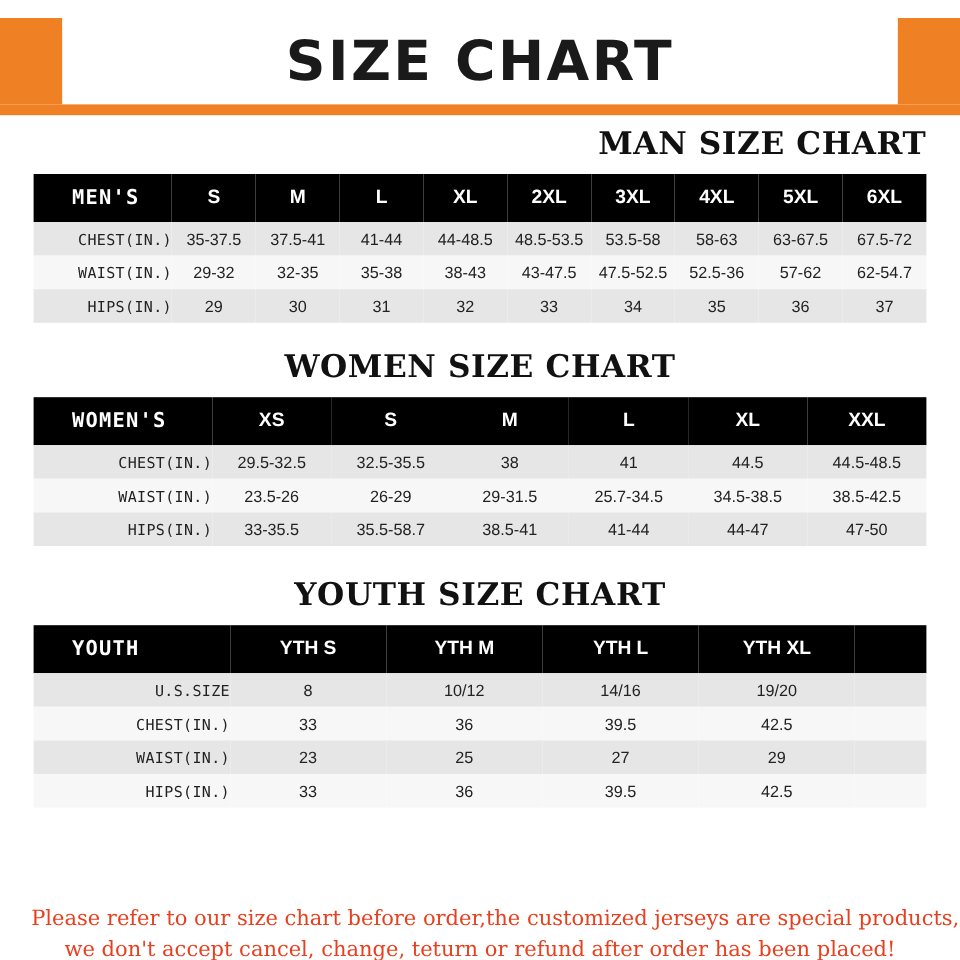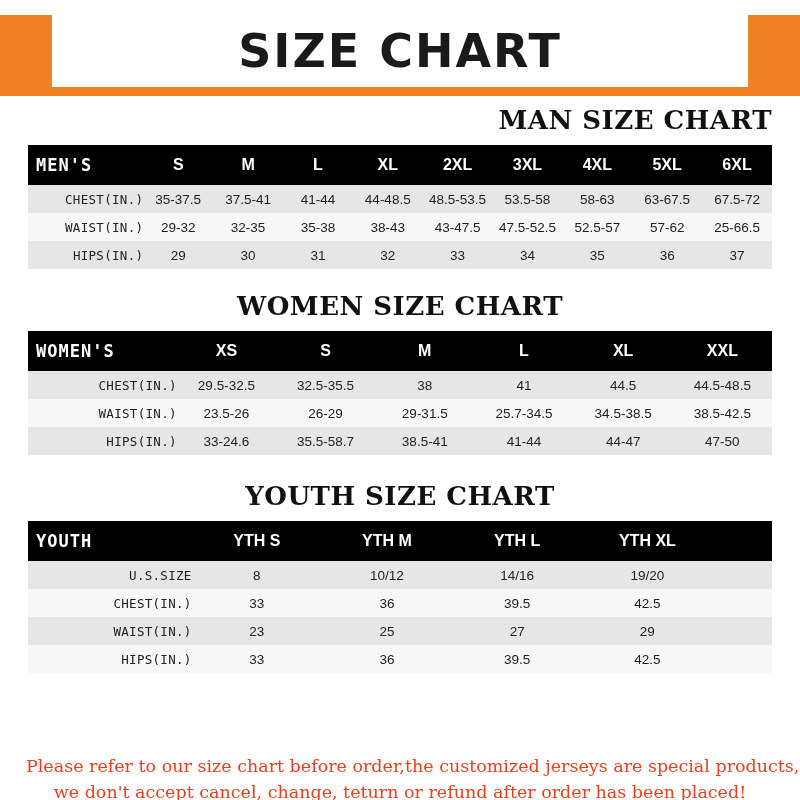--- a/index.html
+++ b/index.html
@@ -97,21 +97,21 @@
     color: #ffffff;
     height: 40px;
     font-weight: bold;
     font-size: 16px;
   }
   thead th.rowlabel {
     font-family: "DejaVu Sans Mono", monospace;
     font-size: 17px;
     letter-spacing: 1px;
     text-align: left;
-    padding-left: 8px;
+    padding-left: 32px;
   }
   tbody tr.odd td { background: #e6e6e6; }
   tbody tr.even td { background: #f7f7f7; }
   tbody td.rowlabel {
     font-family: "DejaVu Sans Mono", monospace;
     font-size: 12.5px;
     letter-spacing: 0.3px;
     text-align: right;
   }
 
@@ -192,23 +192,23 @@
           <td>67.5-72</td>
         </tr>
         <tr class="even">
           <td class="rowlabel">WAIST(IN.)</td>
           <td>29-32</td>
           <td>32-35</td>
           <td>35-38</td>
           <td>38-43</td>
           <td>43-47.5</td>
           <td>47.5-52.5</td>
-          <td>52.5-57</td>
+          <td>52.5-36</td>
           <td>57-62</td>
-          <td>25-66.5</td>
+          <td>62-54.7</td>
         </tr>
         <tr class="odd">
           <td class="rowlabel">HIPS(IN.)</td>
           <td>29</td>
           <td>30</td>
           <td>31</td>
           <td>32</td>
           <td>33</td>
           <td>34</td>
           <td>35</td>
@@ -254,21 +254,21 @@
           <td class="rowlabel">WAIST(IN.)</td>
           <td>23.5-26</td>
           <td>26-29</td>
           <td>29-31.5</td>
           <td>25.7-34.5</td>
           <td>34.5-38.5</td>
           <td>38.5-42.5</td>
         </tr>
         <tr class="odd">
           <td class="rowlabel">HIPS(IN.)</td>
-          <td>33-24.6</td>
+          <td>33-35.5</td>
           <td>35.5-58.7</td>
           <td>38.5-41</td>
           <td>41-44</td>
           <td>44-47</td>
           <td>47-50</td>
         </tr>
       </tbody>
     </table>
 
     <div class="section-title t3">YOUTH SIZE CHART</div>

